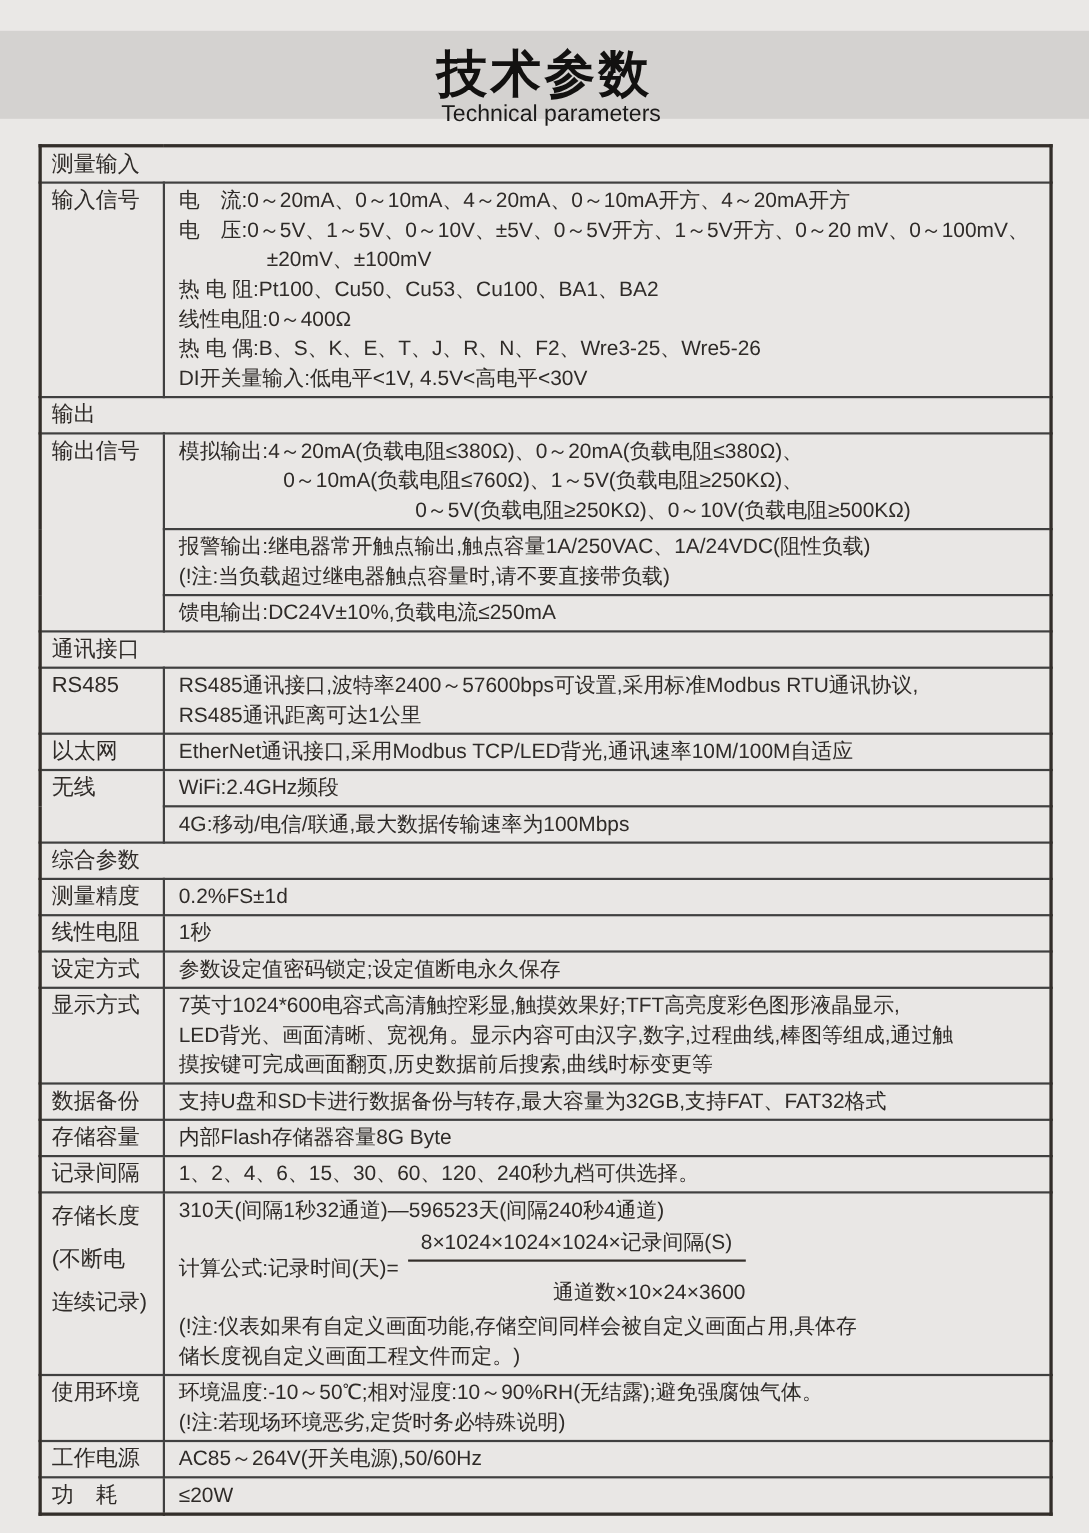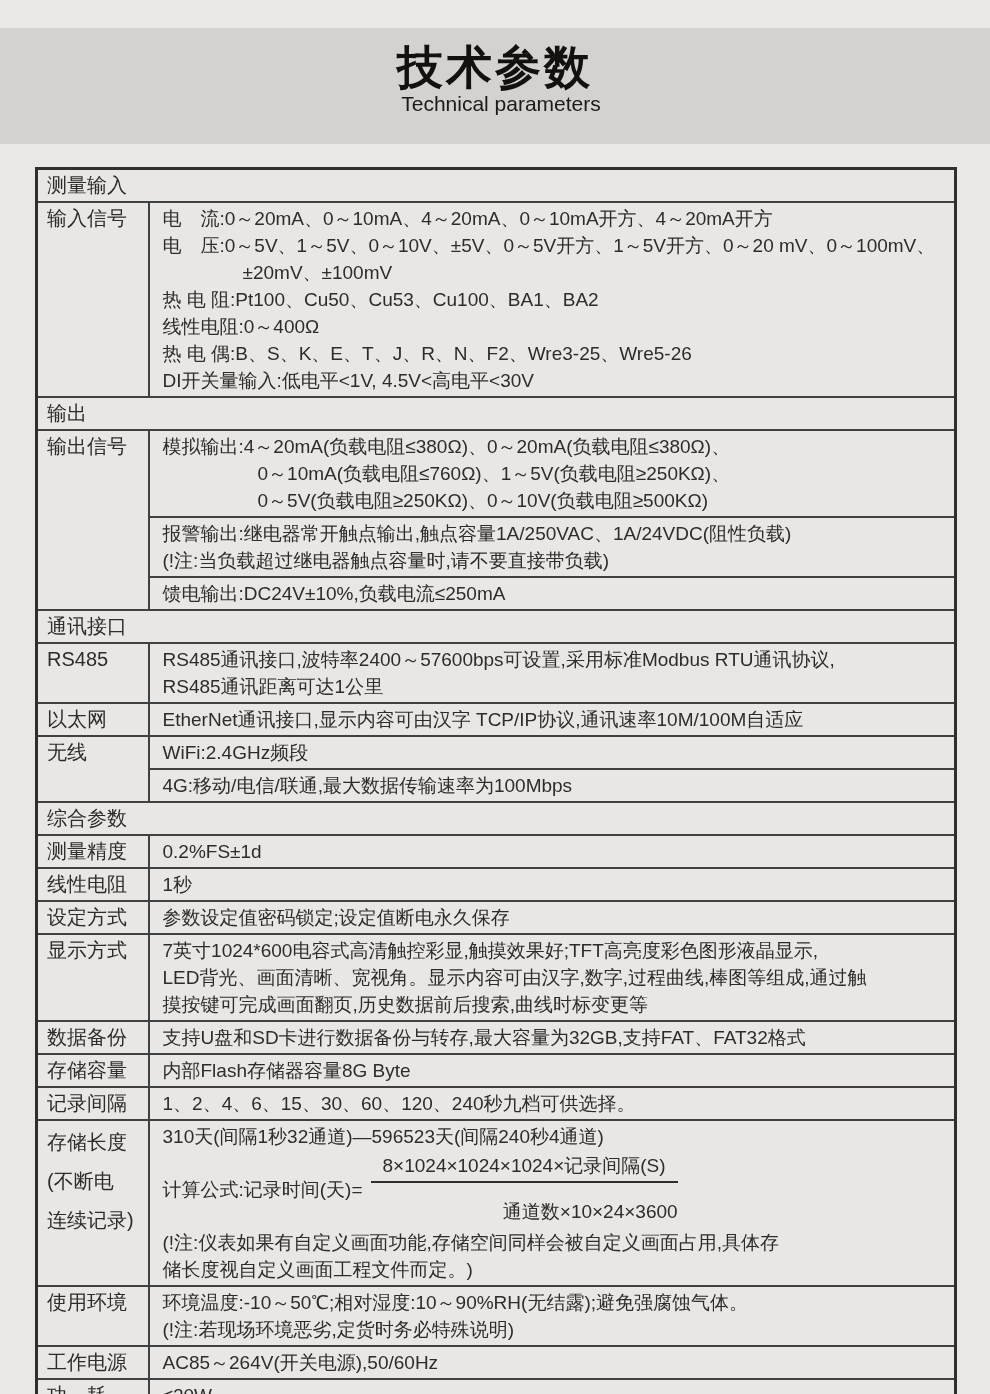--- a/index.html
+++ b/index.html
@@ -10,21 +10,21 @@
     width: 990px;
     height: 1394px;
     background: #eae8e6;
     overflow: hidden;
     font-family: "Liberation Sans", sans-serif;
     color: #2f2b28;
   }
   
   .title-band {
     margin-top: 28px;
-    height: 116px;
+    height: 80px;
     background: #d4d2d0;
     text-align: center;
   }
   .title-band h1 {
     margin: 0;
     padding-top: 14px;
     font-size: 46px;
     font-weight: 700;
     letter-spacing: 3px;
     color: #121110;
@@ -132,21 +132,21 @@
         <tr>
           <td class="section-cell" colspan="2">输出</td>
         </tr>
         <tr>
           <td class="label-cell" rowspan="3">
             <div class="label-line">输出信号</div>
           </td>
           <td class="value-cell">
             <div class="line">模拟输出:4～20mA(负载电阻≤380Ω)、0～20mA(负载电阻≤380Ω)、</div>
             <div class="line" style="padding-left: 95px;">0～10mA(负载电阻≤760Ω)、1～5V(负载电阻≥250KΩ)、</div>
-            <div class="line" style="padding-left: 95px;">0～5V(负载电阻≥250KΩ)、0～10V(负载电阻≥500KΩ)</div>
+            <div class="line" style="padding-left: 95px; text-align: center;">0～5V(负载电阻≥250KΩ)、0～10V(负载电阻≥500KΩ)</div>
           </td>
         </tr>
         <tr>
           <td class="value-cell">
             <div class="line">报警输出:继电器常开触点输出,触点容量1A/250VAC、1A/24VDC(阻性负载)</div>
             <div class="line">(!注:当负载超过继电器触点容量时,请不要直接带负载)</div>
           </td>
         </tr>
         <tr>
           <td class="value-cell">
@@ -163,21 +163,21 @@
           <td class="value-cell">
             <div class="line">RS485通讯接口,波特率2400～57600bps可设置,采用标准Modbus RTU通讯协议,</div>
             <div class="line">RS485通讯距离可达1公里</div>
           </td>
         </tr>
         <tr>
           <td class="label-cell" rowspan="1">
             <div class="label-line">以太网</div>
           </td>
           <td class="value-cell">
-            <div class="line">EtherNet通讯接口,显示内容可由汉字 TCP/IP协议,通讯速率10M/100M自适应</div>
+            <div class="line">EtherNet通讯接口,采用Modbus TCP/LED背光,通讯速率10M/100M自适应</div>
           </td>
         </tr>
         <tr>
           <td class="label-cell" rowspan="2">
             <div class="label-line">无线</div>
           </td>
           <td class="value-cell">
             <div class="line">WiFi:2.4GHz频段</div>
           </td>
         </tr>

